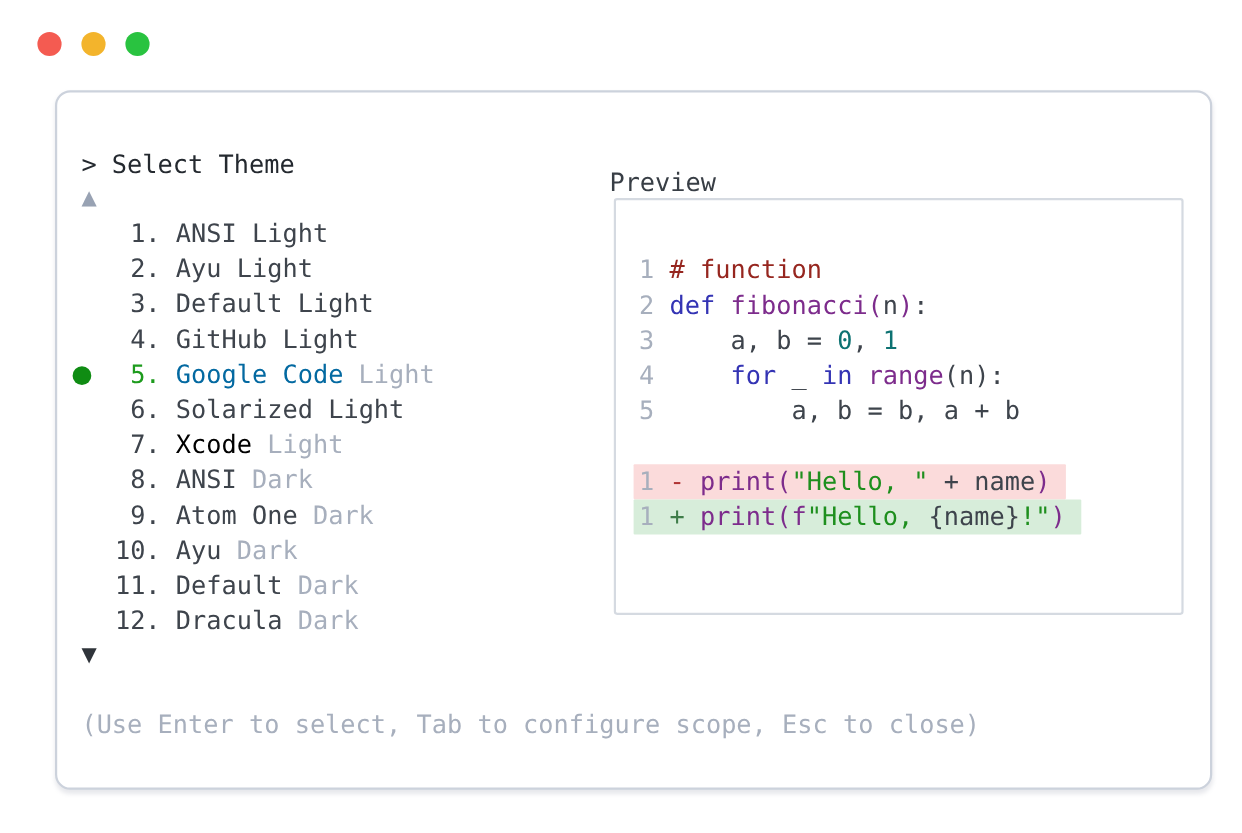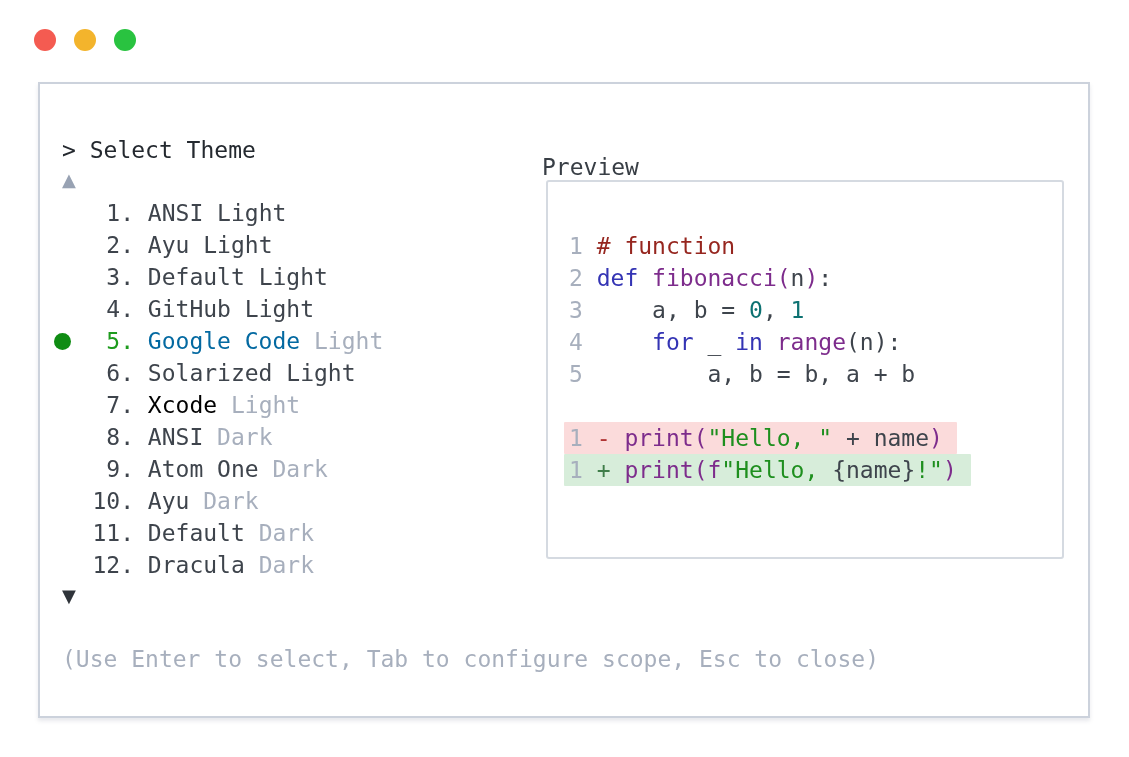--- a/index.html
+++ b/index.html
@@ -6,25 +6,25 @@
   html, body { width: 1129px; height: 757px; background: #ffffff; overflow: hidden; }
   body { font-family: "DejaVu Sans Mono", "Liberation Mono", monospace; }
 
   .traffic-lights {
     position: absolute; left: 34px; top: 29px;
     display: flex; gap: 18px;
   }
   .traffic-dot { width: 22px; height: 22px; border-radius: 50%; }
 
   .panel {
-    position: absolute; left: 38px; top: 82px;
+    position: absolute; left: 50px; top: 82px;
     width: 1052px; height: 636px;
     background: #ffffff;
     border: 2px solid #ccd2dc;
-    border-radius: 0;
+    border-radius: 14px;
     box-shadow: 0 3px 4px rgba(120,130,150,0.18);
   }
 
   .prompt {
     position: absolute; left: 22px; top: 50px;
     height: 32px; line-height: 32px;
     font-size: 23px; color: #24292f; white-space: pre;
   }
   .preview-label {
     position: absolute; left: 502px; top: 50px;

